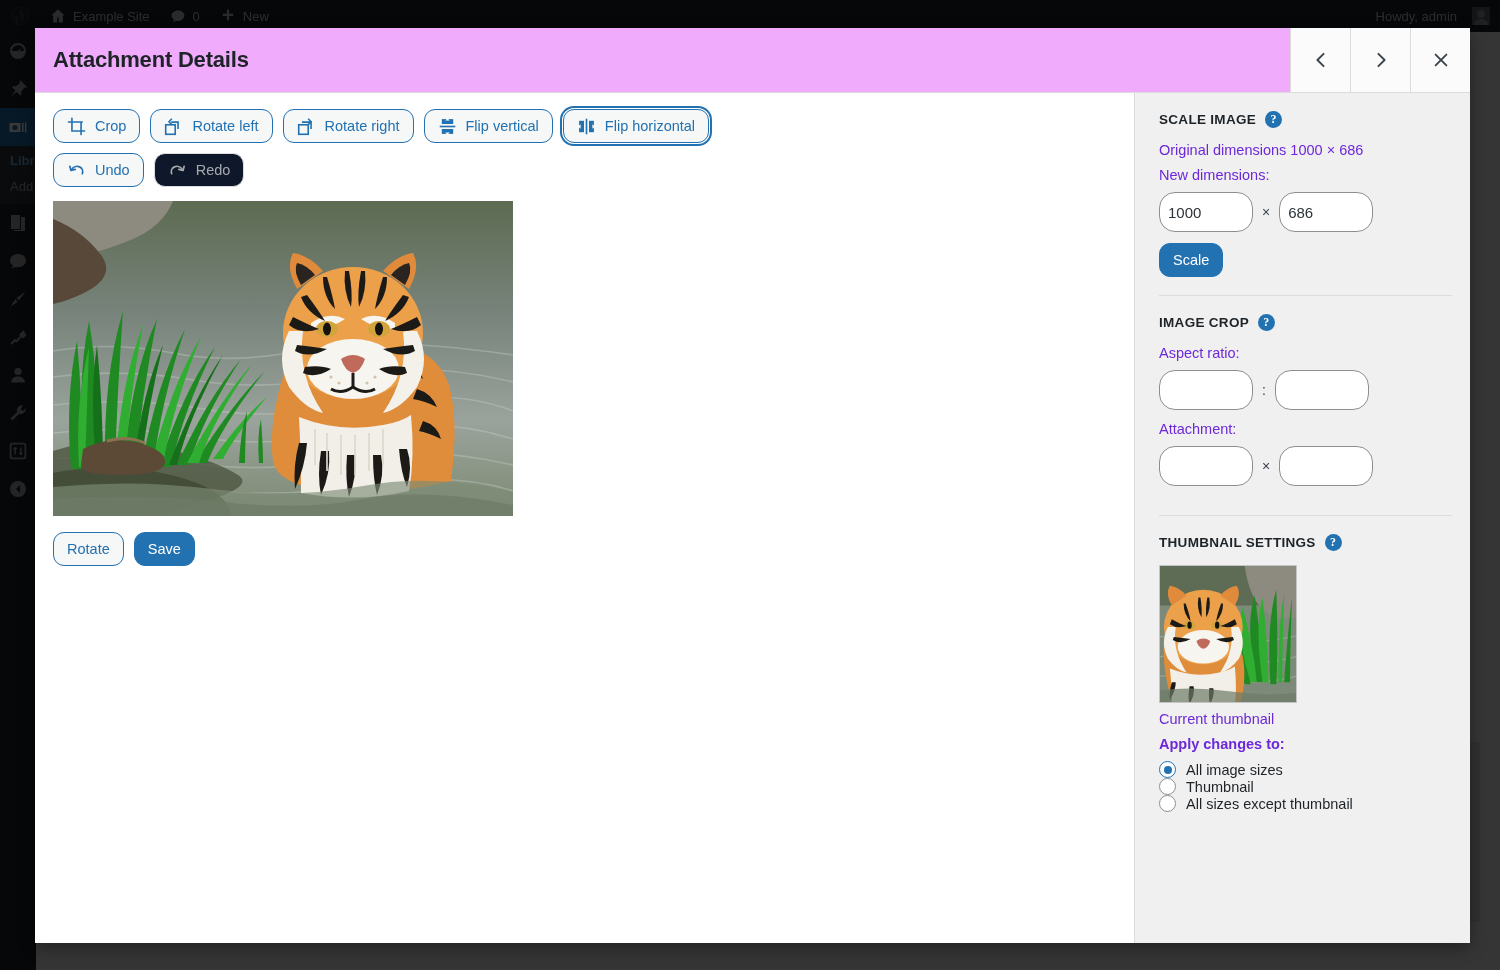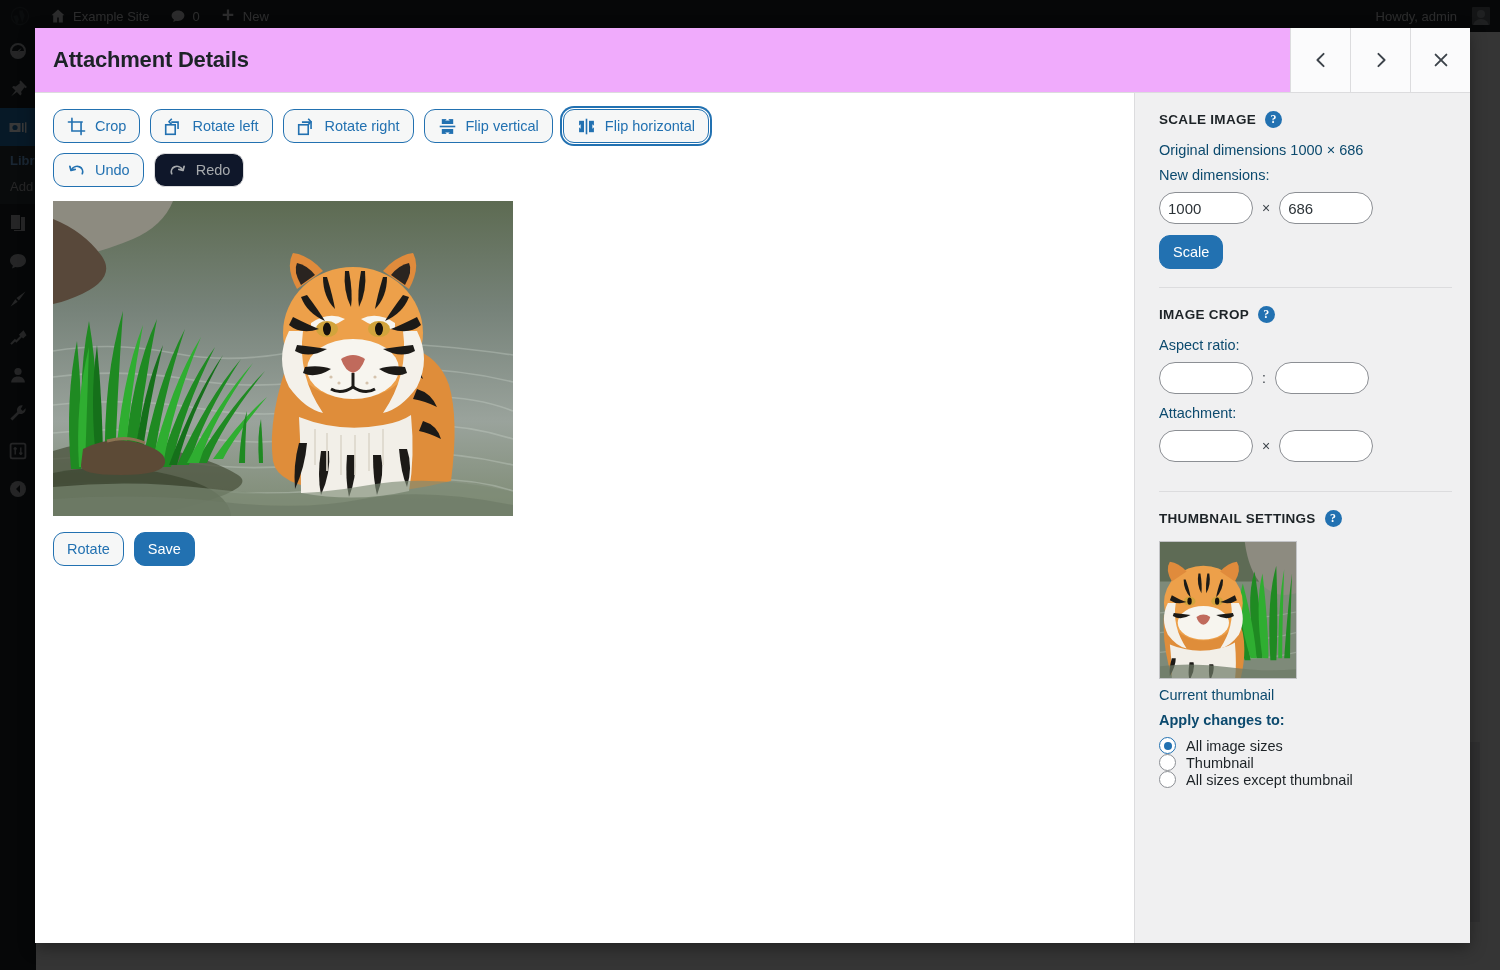--- a/index.html
+++ b/index.html
@@ -153,25 +153,25 @@
     text-transform: uppercase; letter-spacing: 0.3px;
     display: flex; align-items: center; gap: 9px; margin-bottom: 14px;
   }
   .help-ico {
     width: 17px; height: 17px; border-radius: 50%;
     background: #2271b1; color: #fff;
     font-size: 12px; font-weight: 700;
     display: inline-flex; align-items: center; justify-content: center;
     font-family: "Liberation Serif", serif;
   }
-  .sec p { margin: 0 0 9px 0; font-size: 14.5px; color: #0c4a6e; }
+  .sec p { margin: 0 0 9px 0; font-size: 14.5px; color: #6d28d9; }
   .sec p.strong { font-weight: 700; }
   .field-row { display: flex; align-items: center; gap: 9px; margin-bottom: 11px; }
   .inp {
-    width: 94px; height: 32px; padding: 0 8px;
+    width: 94px; height: 40px; padding: 0 8px;
     border: 1px solid #8c8f94; border-radius: 16px;
     background: #fff; font-size: 15px; color: #2c3338;
     font-family: "Liberation Sans", sans-serif;
   }
   .sep-x { font-size: 14px; color: #3c434a; }
 
   #thumb-img {
     width: 138px; height: 138px; display: block;
     border: 1px solid #c3c4c7; margin-bottom: 8px;
   }

